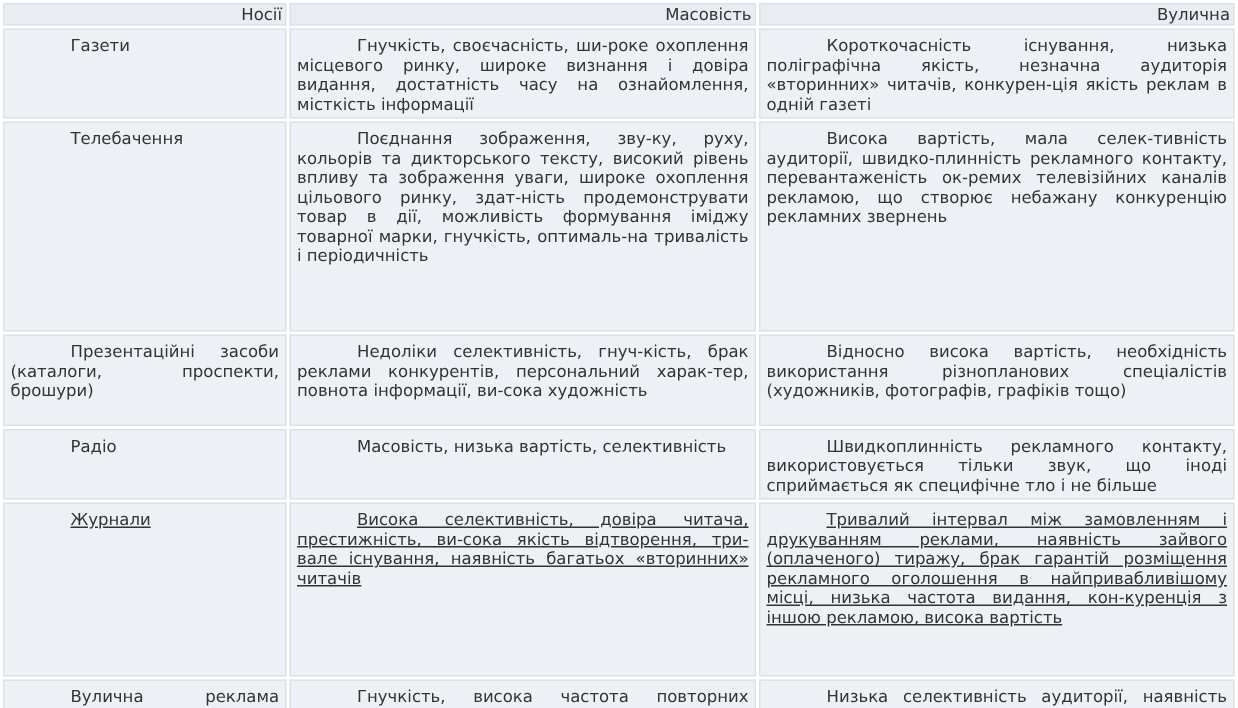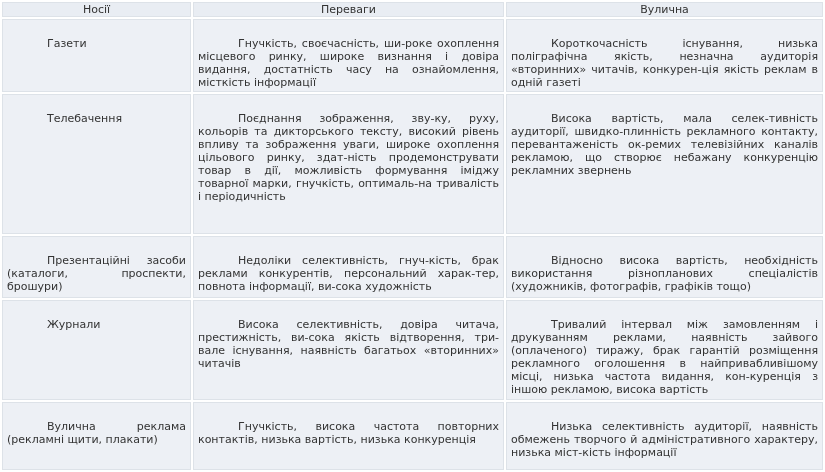--- a/index.html
+++ b/index.html
@@ -27,69 +27,74 @@
   .media-table col.c3 { width: 317px; }
   .media-table th,
   .media-table td {
     background: #edf0f5;
     border: 1px solid #dde2e8;
     vertical-align: top;
     overflow: hidden;
   }
   .media-table th {
     font-weight: normal;
-    text-align: center;
+    text-align: right;
     padding: 0 2px;
     height: 13px;
     background: #e9edf3;
   }
   .media-table td {
-    padding: 17px 4px 2px 4px;
+    padding: 4px 4px 2px 4px;
     text-align: justify;
     text-indent: 40px;
   }
   tr.r1 { height: 54px; }
   tr.r2 { height: 140px; }
   tr.r3 { height: 61px; }
   tr.r4 { height: 46px; }
-  tr.r5 { height: 100px; }
+  tr.r5 { height: 116px; text-decoration: underline; }
   tr.r6 { height: 68px; }
 </style>
 </head>
 <body>
 
 <table class="media-table">
   <colgroup>
     <col class="c1">
       <col class="c2">
       <col class="c3">
   </colgroup>
   <thead>
     <tr>
       <th>Носії</th>
-      <th>Переваги</th>
+      <th>Масовість</th>
       <th>Вулична</th>
     </tr>
   </thead>
   <tbody>
     <tr class="r1">
       <td>Газети</td>
       <td>Гнучкість, своєчасність, ши-роке охоплення місцевого ринку, широке визнання і довіра видання, достатність часу на ознайомлення, місткість інформації</td>
       <td>Короткочасність існування, низька поліграфічна якість, незначна аудиторія «вторинних» читачів, конкурен-ція якість реклам в одній газеті</td>
     </tr>
     <tr class="r2">
       <td>Телебачення</td>
       <td>Поєднання зображення, зву-ку, руху, кольорів та дикторського тексту, високий рівень впливу та зображення уваги, широке охоплення цільового ринку, здат-ність продемонструвати товар в дії, можливість формування іміджу товарної марки, гнучкість, оптималь-на тривалість і періодичність</td>
       <td>Висока вартість, мала селек-тивність аудиторії, швидко-плинність рекламного контакту, перевантаженість ок-ремих телевізійних каналів рекламою, що створює небажану конкуренцію рекламних звернень</td>
     </tr>
     <tr class="r3">
       <td>Презентаційні засоби (каталоги, проспекти, брошури)</td>
       <td>Недоліки селективність, гнуч-кість, брак реклами конкурентів, персональний харак-тер, повнота інформації, ви-сока художність</td>
       <td>Відносно висока вартість, необхідність використання різнопланових спеціалістів (художників, фотографів, графіків тощо)</td>
     </tr>
+    <tr class="r4">
+      <td>Радіо</td>
+      <td>Масовість, низька вартість, селективність</td>
+      <td>Швидкоплинність рекламного контакту, використовується тільки звук, що іноді сприймається як специфічне тло і не більше</td>
+    </tr>
     <tr class="r5">
       <td>Журнали</td>
       <td>Висока селективність, довіра читача, престижність, ви-сока якість відтворення, три-вале існування, наявність багатьох «вторинних» читачів</td>
       <td>Тривалий інтервал між замовленням і друкуванням реклами, наявність зайвого (оплаченого) тиражу, брак гарантій розміщення рекламного оголошення в найпривабливішому місці, низька частота видання, кон-куренція з іншою рекламою, висока вартість</td>
     </tr>
     <tr class="r6">
       <td>Вулична реклама (рекламні щити, плакати)</td>
       <td>Гнучкість, висока частота повторних контактів, низька вартість, низька конкуренція</td>
       <td>Низька селективність аудиторії, наявність обмежень творчого й адміністративного характеру, низька міст-кість інформації</td>
     </tr>

